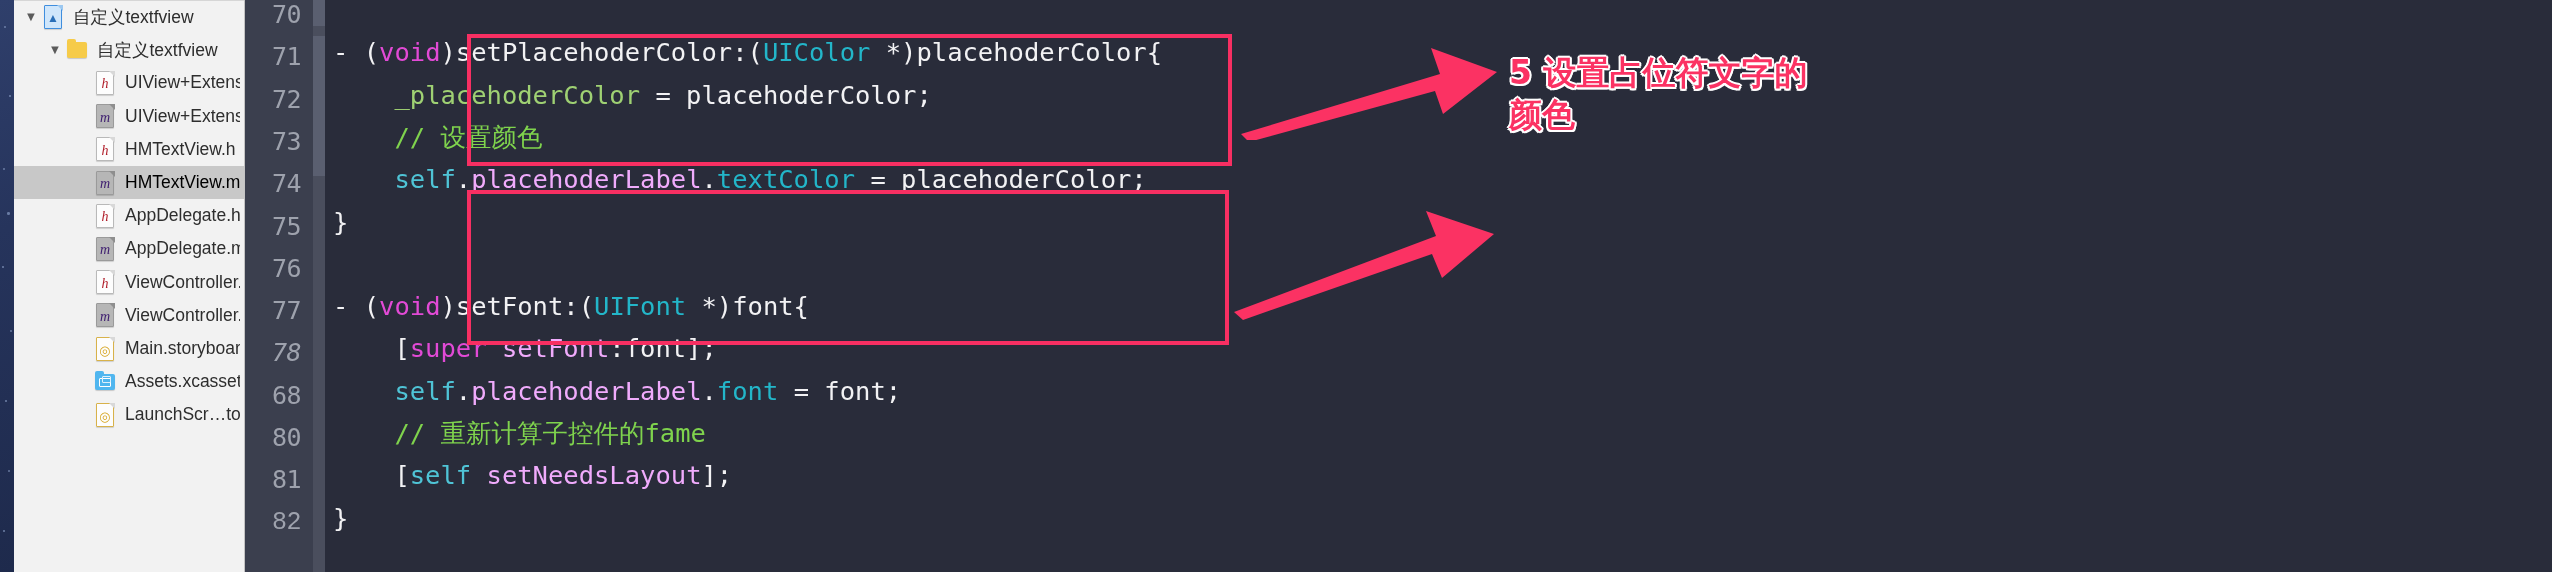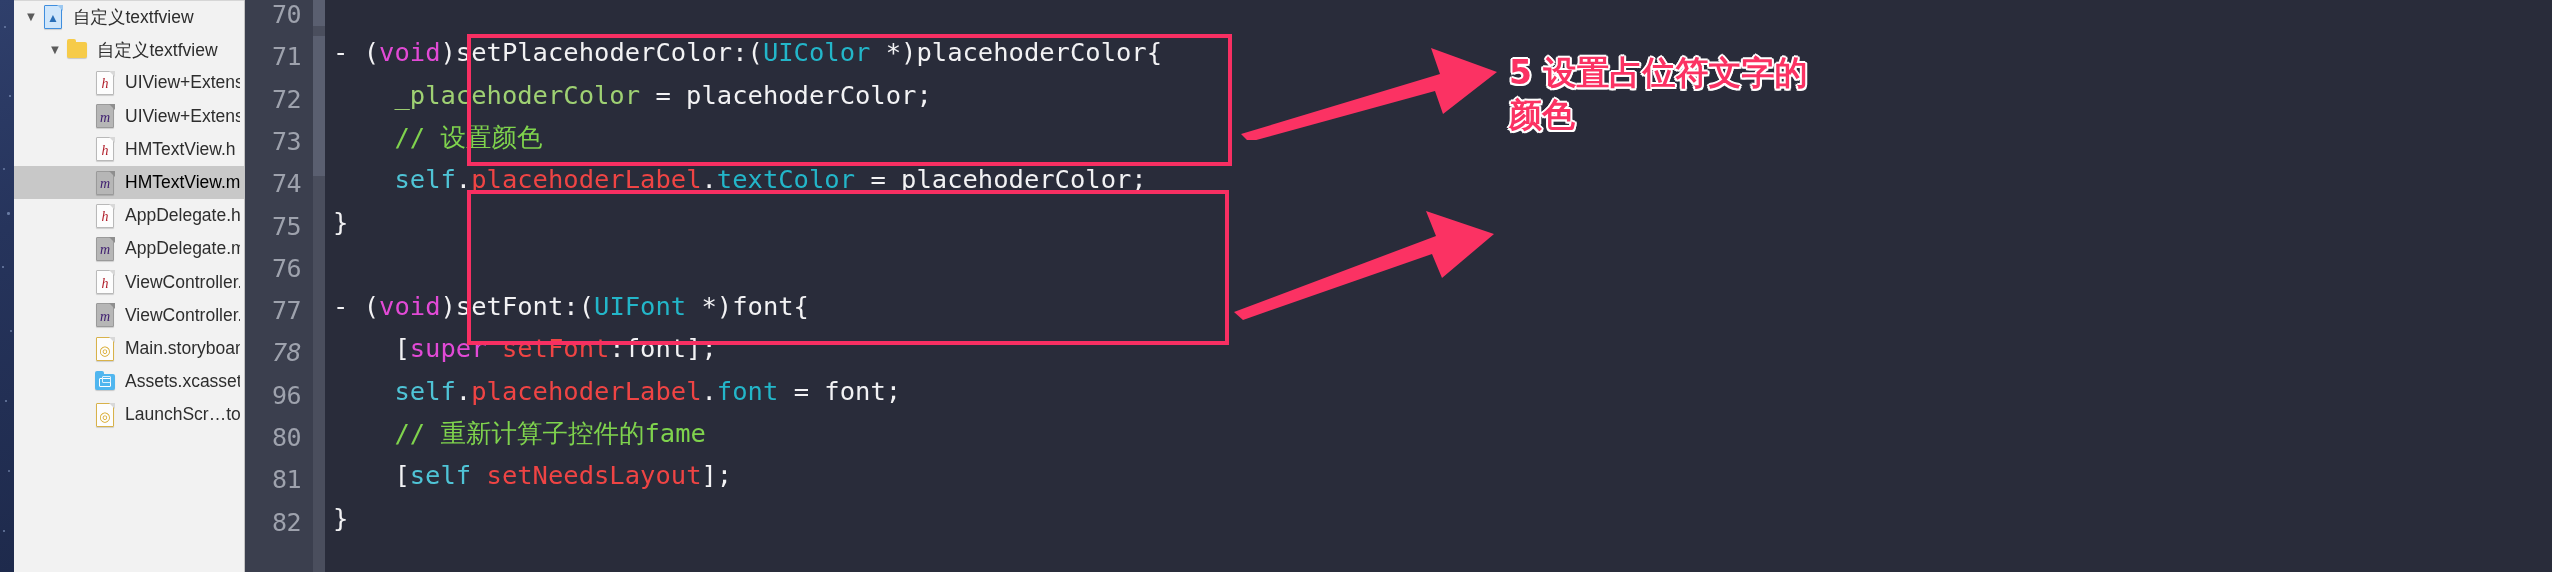--- a/index.html
+++ b/index.html
@@ -124,21 +124,21 @@
     white-space: pre;
   }
   .cline { position: absolute; left: 8px; height: 25px; }
 
   
   .t-white   { color: #f2f2f4; }
   .t-keyword { color: #e24ad6; }
   .t-green   { color: #9fd173; }
   .t-comment { color: #7fd34d; }
   .t-type    { color: #23b6c9; }
-  .t-method  { color: #ef4444; }
+  .t-method  { color: #f0abfc; }
   .t-self    { color: #4fc4d6; }
 
   
   .anno-box {
     position: absolute;
     border: 4px solid #f72f62;
     pointer-events: none;
   }
   .anno-text {
     position: absolute;
@@ -297,24 +297,24 @@
     <div class="gutter" id="gutter">
         <div class="ln" style="top: 2px; text-align: right;">70</div>
         <div class="ln" style="top: 44.3px;">71</div>
         <div class="ln" style="top: 86.6px;">72</div>
         <div class="ln" style="top: 128.9px;">73</div>
         <div class="ln" style="top: 171.2px;">74</div>
         <div class="ln" style="top: 213.5px;">75</div>
         <div class="ln" style="top: 255.8px;">76</div>
         <div class="ln" style="top: 298.1px;">77</div>
         <div class="ln" style="top: 340.4px; font-style: italic;">78</div>
-        <div class="ln" style="top: 382.7px;">96</div>
+        <div class="ln" style="top: 382.7px;">68</div>
         <div class="ln" style="top: 425px;">80</div>
         <div class="ln" style="top: 467.3px;">81</div>
-        <div class="ln" style="top: 509.6px;">82</div>
+        <div class="ln" style="top: 509.6px; font-family: Liberation Mono, monospace;">82</div>
       </div>
     <div class="foldstrip">
       <span class="nub" style="top:0px; height:26px;"></span>
       <span class="nub" style="top:36px; height:140px;"></span>
     </div>
     <div class="codearea" id="codearea"><div class="cline" style="top: -2px;"></div><div class="cline" style="top: 40.3px;"><span class="t-white">- </span><span class="t-white">(</span><span class="t-keyword">void</span><span class="t-white">)setPlacehoderColor:(</span><span class="t-type">UIColor</span><span class="t-white"> *)placehoderColor{</span></div><div class="cline" style="top: 82.6px;"><span class="t-white">    </span><span class="t-green">_placehoderColor</span><span class="t-white"> = placehoderColor;</span></div><div class="cline" style="top: 124.9px;"><span class="t-white">    </span><span class="t-comment">// 设置颜色</span></div><div class="cline" style="top: 167.2px;"><span class="t-white">    </span><span class="t-self">self</span><span class="t-white">.</span><span class="t-method">placehoderLabel</span><span class="t-white">.</span><span class="t-type">textColor</span><span class="t-white"> = placehoderColor;</span></div><div class="cline" style="top: 209.5px;"><span class="t-white">}</span></div><div class="cline" style="top: 251.8px;"></div><div class="cline" style="top: 294.1px;"><span class="t-white">- </span><span class="t-white">(</span><span class="t-keyword">void</span><span class="t-white">)setFont:(</span><span class="t-type">UIFont</span><span class="t-white"> *)font{</span></div><div class="cline" style="top: 336.4px;"><span class="t-white">    [</span><span class="t-keyword">super</span><span class="t-white"> </span><span class="t-method">setFont</span><span class="t-white">:font];</span></div><div class="cline" style="top: 378.7px;"><span class="t-white">    </span><span class="t-self">self</span><span class="t-white">.</span><span class="t-method">placehoderLabel</span><span class="t-white">.</span><span class="t-type">font</span><span class="t-white"> = font;</span></div><div class="cline" style="top: 421px;"><span class="t-white">    </span><span class="t-comment">// 重新计算子控件的fame</span></div><div class="cline" style="top: 463.3px;"><span class="t-white">    [</span><span class="t-self">self</span><span class="t-white"> </span><span class="t-method">setNeedsLayout</span><span class="t-white">];</span></div><div class="cline" style="top: 505.6px;"><span class="t-white">}</span></div></div>
 
     <div class="anno-box" style="left:222px; top:34px; width:765px; height:132px;"></div>
     <div class="anno-box" style="left:222px; top:190px; width:762px; height:155px;"></div>
 

